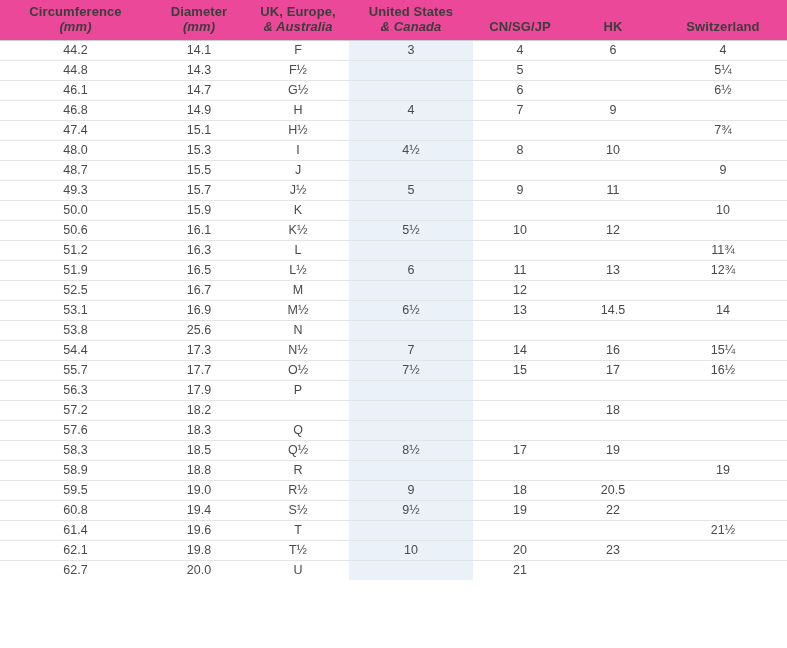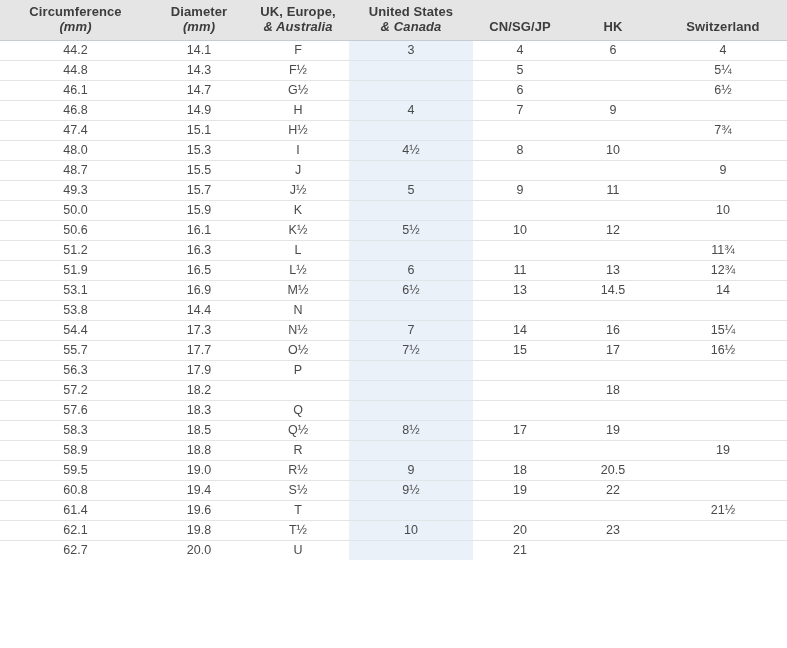--- a/index.html
+++ b/index.html
@@ -31,21 +31,21 @@
 
   #ring-size-table thead th {
     font-size: 13px;
     font-weight: bold;
     color: #3d3d3d;
     text-align: center;
     vertical-align: bottom;
     padding: 4px 2px 6px 2px;
     line-height: 15px;
     height: 30px;
-    background: #e5e5e5;
+    background: #ec4899;
     letter-spacing: 0.1px;
   }
 
   #ring-size-table thead tr {
     border-bottom: 1px solid #c7ccd1;
   }
 
   #ring-size-table tbody td {
     font-size: 12.5px;
     text-align: center;
@@ -214,31 +214,40 @@
       <tr>
         <td>51.9</td>
         <td>16.5</td>
         <td>L½</td>
         <td class="us-col">6</td>
         <td>11</td>
         <td>13</td>
         <td>12¾</td>
       </tr>
       <tr>
+        <td>52.5</td>
+        <td>16.7</td>
+        <td>M</td>
+        <td class="us-col"></td>
+        <td>12</td>
+        <td></td>
+        <td></td>
+      </tr>
+      <tr>
         <td>53.1</td>
         <td>16.9</td>
         <td>M½</td>
         <td class="us-col">6½</td>
         <td>13</td>
         <td>14.5</td>
         <td>14</td>
       </tr>
       <tr>
         <td>53.8</td>
-        <td>14.4</td>
+        <td>25.6</td>
         <td>N</td>
         <td class="us-col"></td>
         <td></td>
         <td></td>
         <td></td>
       </tr>
       <tr>
         <td>54.4</td>
         <td>17.3</td>
         <td>N½</td>

